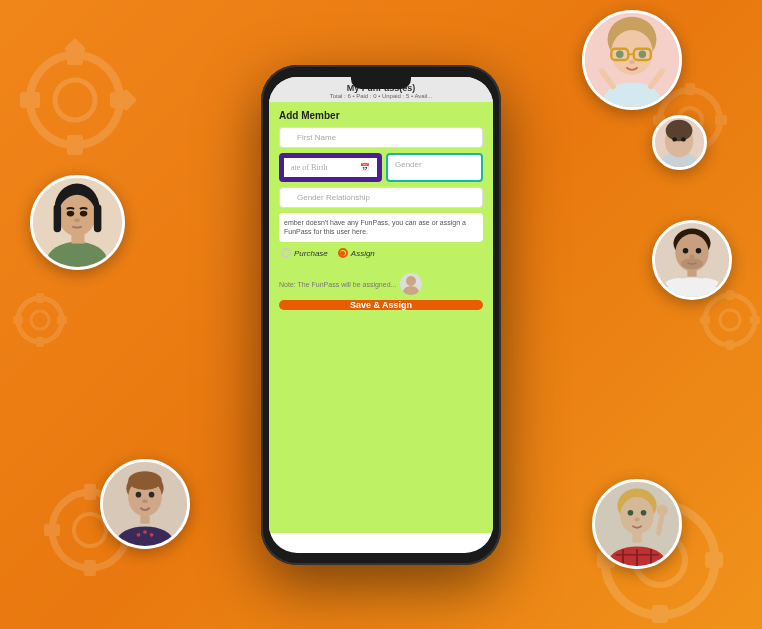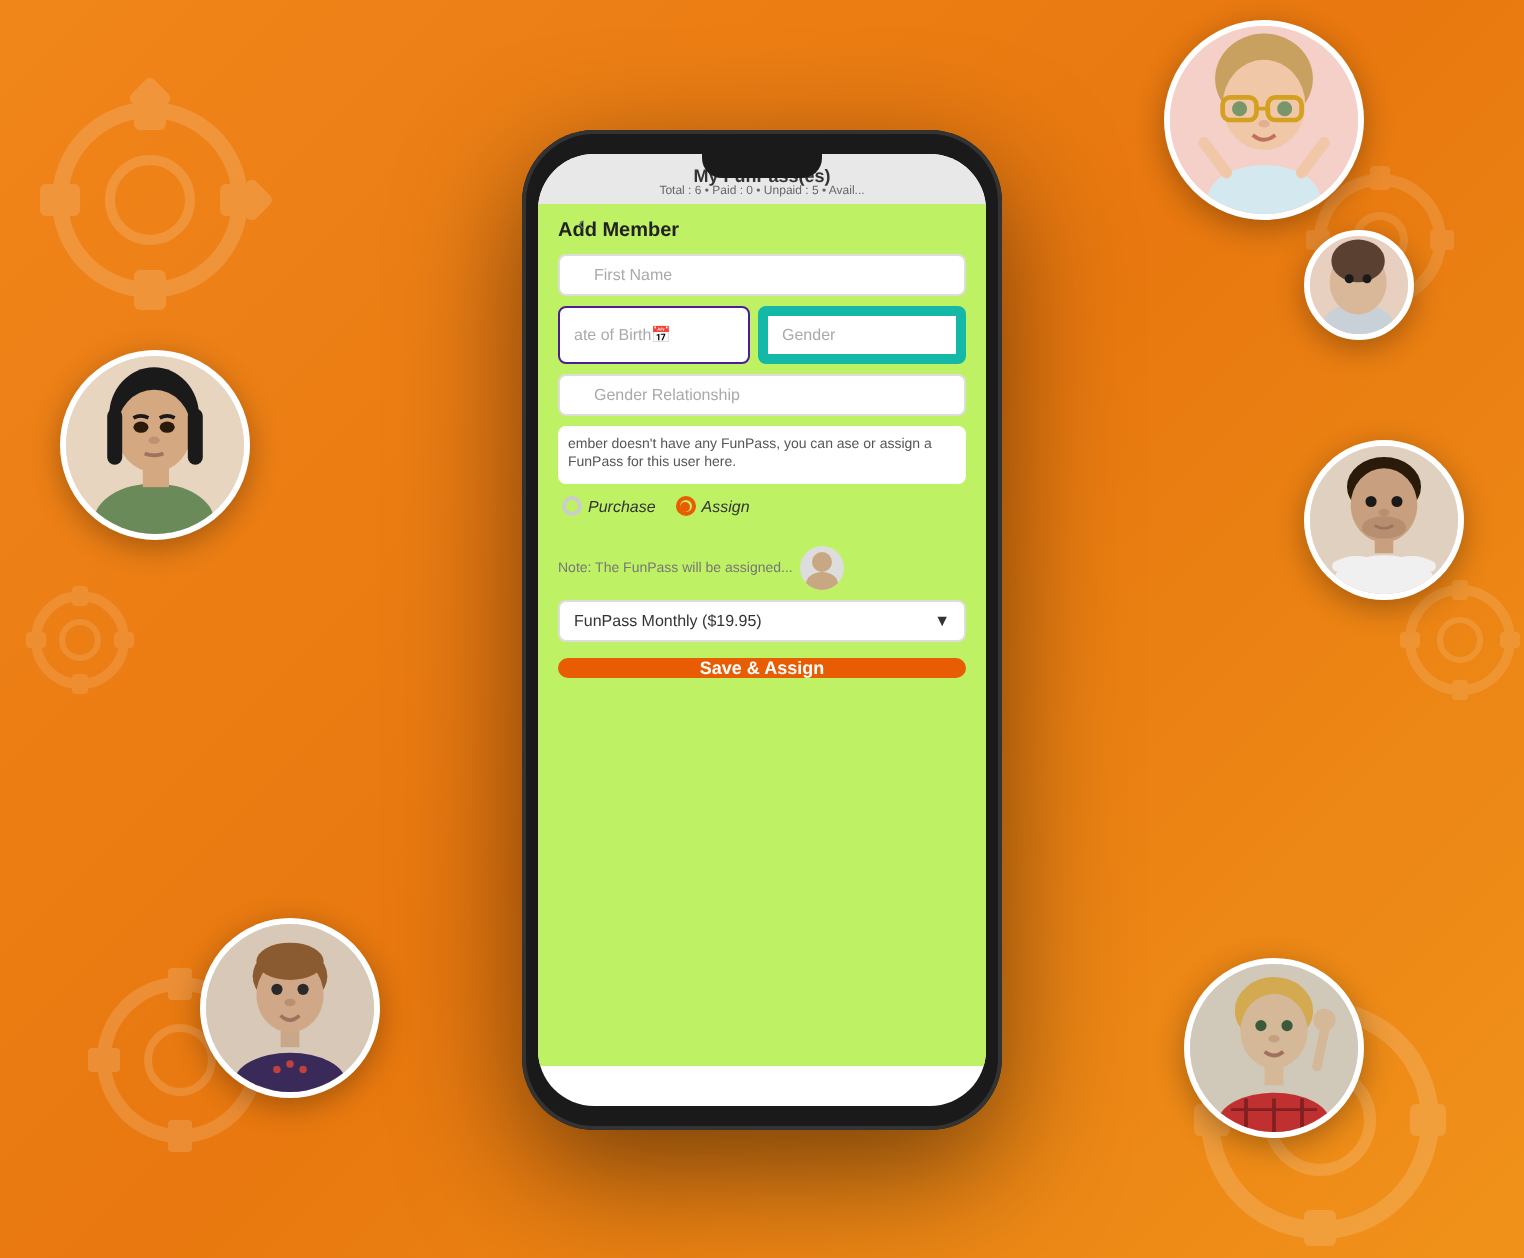--- a/index.html
+++ b/index.html
@@ -374,25 +374,25 @@
         </div>
       </div>
 
       <div class="screen-content">
         <div class="section-title">Add Member</div>
 
         <div class="form-input" style="color:#aaa;">First Name</div>
 
 
         <div class="form-row">
-          <div style="flex:1; background:#fff; border:1px solid #4c1d95; border-radius:4px; padding:5px 7px; font-size:8px; color:#aaa; display:flex; align-items:center; ">
+          <div style="flex:1; background:#fff; border:5px solid #4c1d95; border-radius:4px; padding:5px 7px; font-size:8px; color:#aaa; display:flex; align-items:center; justify-content:space-between;font-family:Liberation Serif, serif;">
             <span>ate of Birth</span>
             <span style="font-size:8px;">📅</span>
           </div>
-          <div style="flex:1; background:#fff; border:5px solid #14b8a6; border-radius:4px; padding:5px 7px; font-size:8px; color:#aaa;">Gender</div>
+          <div style="flex:1; background:#fff; border:2px solid #14b8a6; border-radius:4px; padding:5px 7px; font-size:8px; color:#aaa;">Gender</div>
         </div>
 
         <div class="form-input" style="color:#aaa;">Gender Relationship</div>
 
 
         <div class="info-text">ember doesn't have any FunPass, you can ase or assign a FunPass for this user here.</div>
 
         <div class="radio-row">
           <div class="radio-item">
             <div class="radio-circle">
@@ -410,24 +410,20 @@
         <div class="note-text">
           <span>Note: The FunPass will be assigned...</span>
           <div class="avatar-small">
             <svg viewBox="0 0 22 22">
               <circle cx="11" cy="8" r="5" fill="#c8a882"></circle>
               <ellipse cx="11" cy="19" rx="8" ry="6" fill="#c8a882"></ellipse>
             </svg>
           </div>
         </div>
 
-        <div class="select-input">
-          <span>FunPass Monthly ($19.95)</span>
-          <span style="font-size:8px;">▼</span>
-        </div>
 
         <div class="save-btn">Save &amp; Assign</div>
       </div>
     </div>
   </div>
 
   <div class="avatar-float person-1">
     <svg viewBox="0 0 100 100" xmlns="http://www.w3.org/2000/svg">
       <rect width="100" height="100" fill="#f5d0c8"></rect>
 

